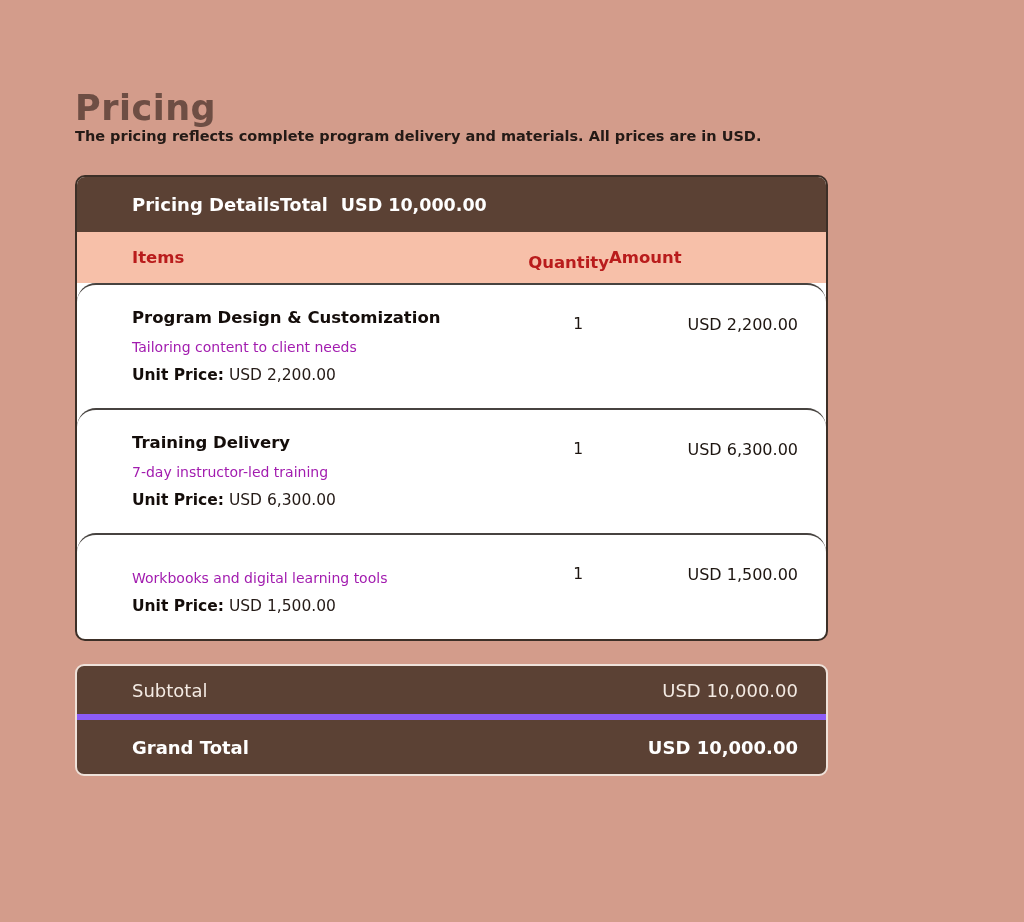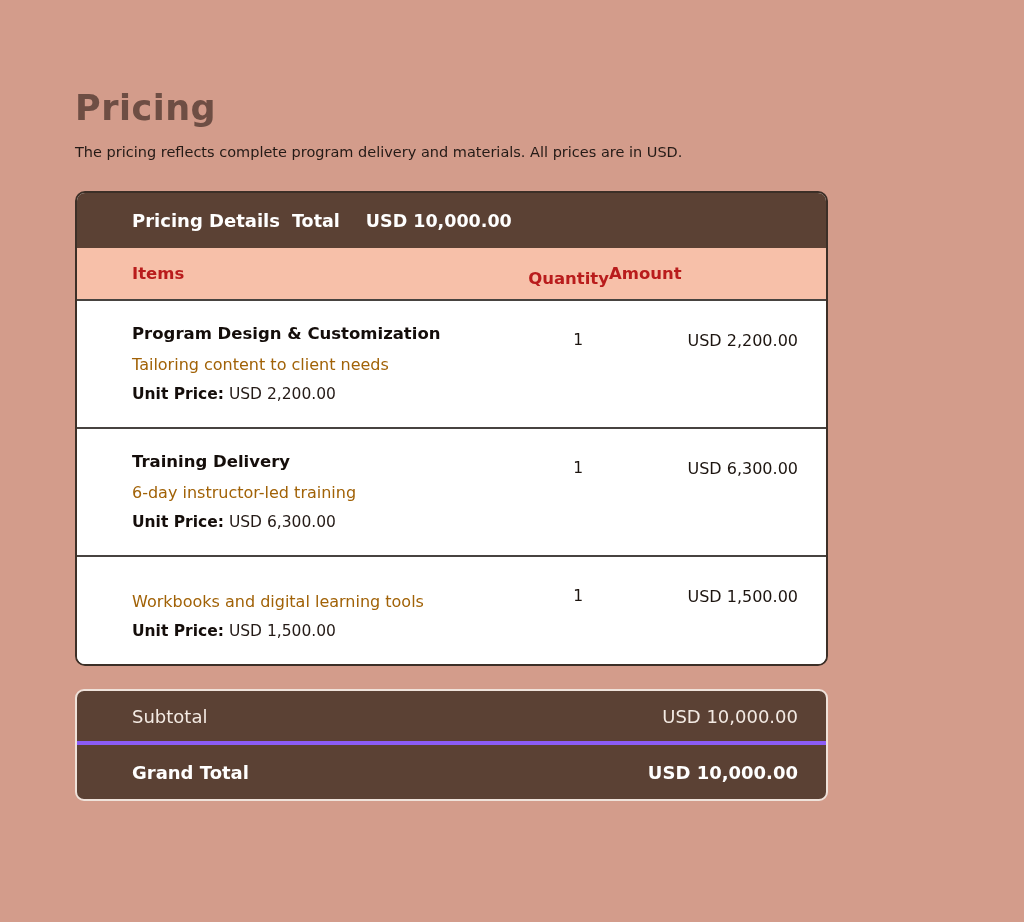--- a/index.html
+++ b/index.html
@@ -15,23 +15,23 @@
     margin-left: 75px;
     padding-top: 88px;
   }
   .page-title {
     font-size: 35px;
     font-weight: 700;
     color: #6e4e44;
     letter-spacing: 0.5px;
   }
   .page-subtitle {
-    margin-top: 16px;
     font-size: 14.5px;
     color: #241a16;
+    font-weight: bold;
   }
   
   .pricing-card {
     margin-top: 31px;
     border: 2px solid #3c2f27;
     border-radius: 10px;
     overflow: hidden;
     background: #ffffff;
   }
   .card-header {
@@ -43,56 +43,56 @@
     padding: 16px 28px 16px 55px;
     height: 55px;
   }
   .card-header .header-title {
     font-size: 18px;
     font-weight: 700;
   }
   .card-header .header-total {
     display: flex;
     align-items: baseline;
-    gap: 26px;
+    gap: 13px;
     font-size: 17.5px;
     font-weight: 700;
-    margin-left: 12px;
   }
   .col-header {
     background: #f7c0a9;
     display: flex;
     align-items: center;
     padding: 14px 24px 14px 55px;
     height: 51px;
     font-size: 16.5px;
     font-weight: 700;
     color: #b91c1c;
   }
   .col-items   { flex: 1; text-align: left; }
   .col-qty     { width: 125px; text-align: right; margin-top: 9px; }
   .col-amount  { width: 193px; text-align: left; }
   .item-row {
     display: flex;
     align-items: flex-start;
     background: #ffffff;
     padding: 23px 28px 24px 55px;
     border-top: 2px solid #474340;
+    border-radius: 19px;
   }
   .item-row:first-of-type { border-top: none; }
   .item-main { flex: 1; }
   .item-name {
     font-size: 16.5px;
     font-weight: 700;
     color: #140d0a;
   }
   .item-desc {
     margin-top: 12px;
-    font-size: 16px;
-    color: #a16207;
+    font-size: 14px;
+    color: #a21caf;
   }
   .item-unit {
     margin-top: 11px;
     font-size: 15.5px;
     color: #241a16;
   }
   .item-unit .unit-label { font-weight: 700; color: #140d0a; }
   .item-qty {
     width: 125px;
     text-align: right;
@@ -119,21 +119,21 @@
   .totals-row {
     display: flex;
     justify-content: space-between;
     align-items: center;
     height: 54px;
     padding: 0 28px 0 55px;
   }
   .totals-row.subtotal {
     color: #f3eae3;
     font-size: 18px;
-    border-bottom: 4px solid #8b5cf6;
+    border-bottom: 6px solid #8b5cf6;
   }
   .totals-row.grand {
     color: #ffffff;
     font-size: 18px;
     font-weight: 700;
   }
 </style>
 </head>
 <body>
 
@@ -167,21 +167,21 @@
           <span>USD 2,200.00</span>
         </div>
       </div>
       <div class="item-qty">1</div>
       <div class="item-amount">USD 2,200.00</div>
     </div>
 
     <div class="item-row">
       <div class="item-main">
         <div class="item-name">Training Delivery</div>
-        <div class="item-desc">6-day instructor-led training</div>
+        <div class="item-desc">7-day instructor-led training</div>
         <div class="item-unit">
           <span class="unit-label">Unit Price:</span>
           <span>USD 6,300.00</span>
         </div>
       </div>
       <div class="item-qty">1</div>
       <div class="item-amount">USD 6,300.00</div>
     </div>
 
     <div class="item-row">

